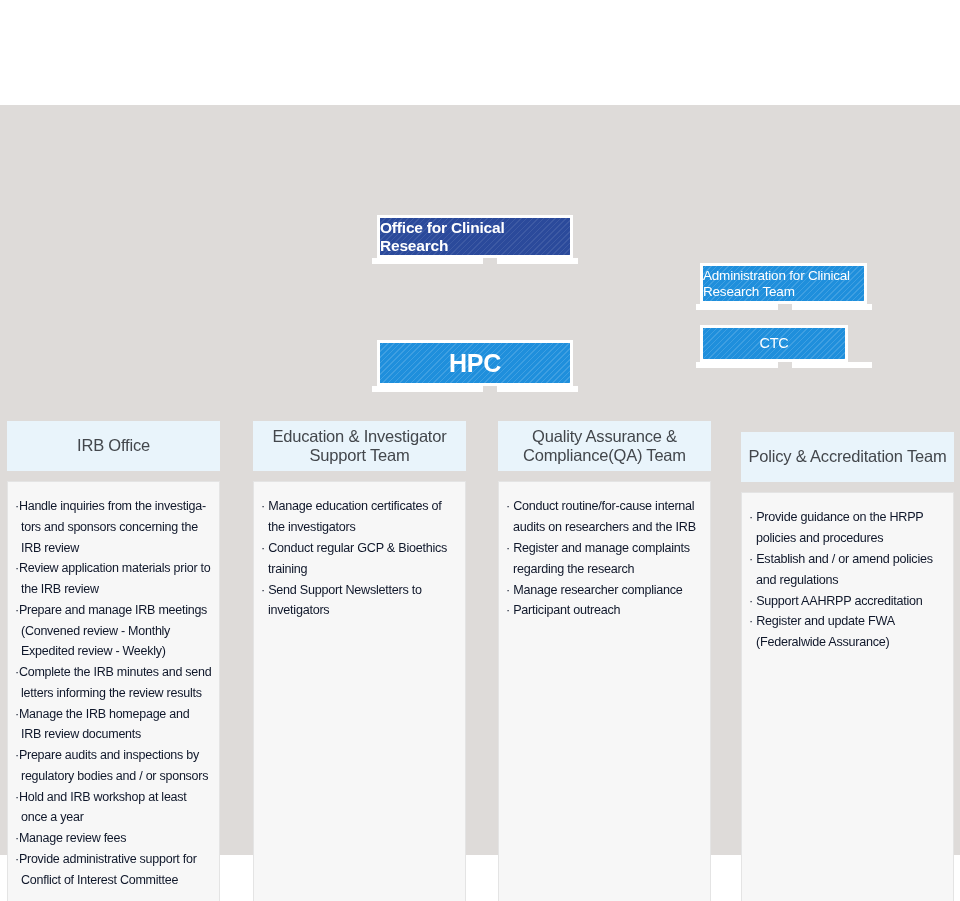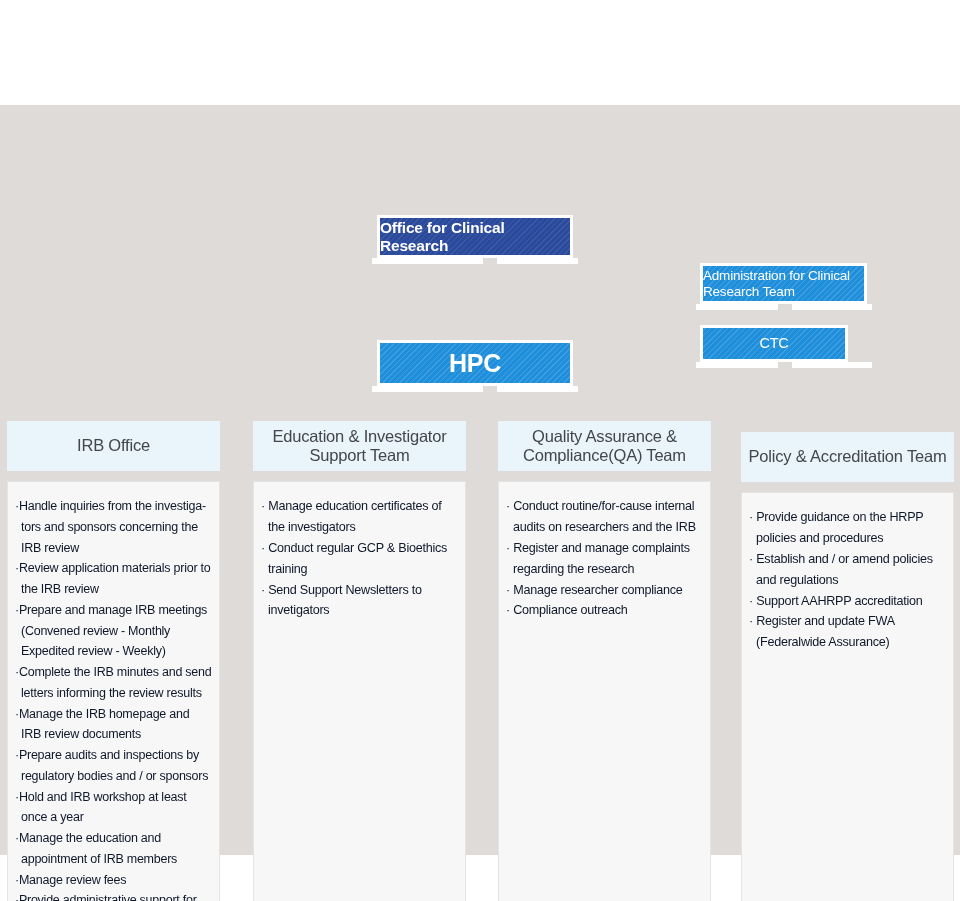--- a/index.html
+++ b/index.html
@@ -195,21 +195,20 @@
       <div class="col-header">IRB Office</div>
       <div class="col-body">
         <ul class="bullet-list">
             <li>·Handle inquiries from the investiga-tors and sponsors concerning the IRB review</li>
             <li>·Review application materials prior to the IRB review</li>
             <li>·Prepare and manage IRB meetings (Convened review - Monthly  Expedited review - Weekly)</li>
             <li>·Complete the IRB minutes and send letters informing the review results</li>
             <li>·Manage the IRB homepage and IRB review documents</li>
             <li>·Prepare audits and inspections by regulatory bodies and / or sponsors</li>
             <li>·Hold and IRB workshop at least once a year</li>
-            <li>·Manage the education and appointment of IRB members</li>
             <li>·Manage review fees</li>
             <li>·Provide administrative support for Conflict of Interest Committee</li>
           </ul>
       </div>
     </div>
 
     <div class="column col-1">
       <div class="col-header">Education &amp; Investigator Support Team</div>
       <div class="col-body">
         <ul class="bullet-list">
@@ -220,21 +219,21 @@
       </div>
     </div>
 
     <div class="column col-2">
       <div class="col-header">Quality Assurance &amp; Compliance(QA) Team</div>
       <div class="col-body">
         <ul class="bullet-list">
             <li>· Conduct routine/for-cause internal audits on researchers and the IRB</li>
             <li>· Register and manage complaints regarding the research</li>
             <li>· Manage researcher compliance</li>
-            <li>· Compliance outreach</li>
+            <li>· Participant outreach</li>
           </ul>
       </div>
     </div>
 
     <div class="column col-3">
       <div class="col-header">Policy &amp; Accreditation Team</div>
       <div class="col-body">
         <ul class="bullet-list">
             <li>· Provide guidance on the HRPP policies and procedures</li>
             <li>· Establish and / or amend policies and regulations</li>

